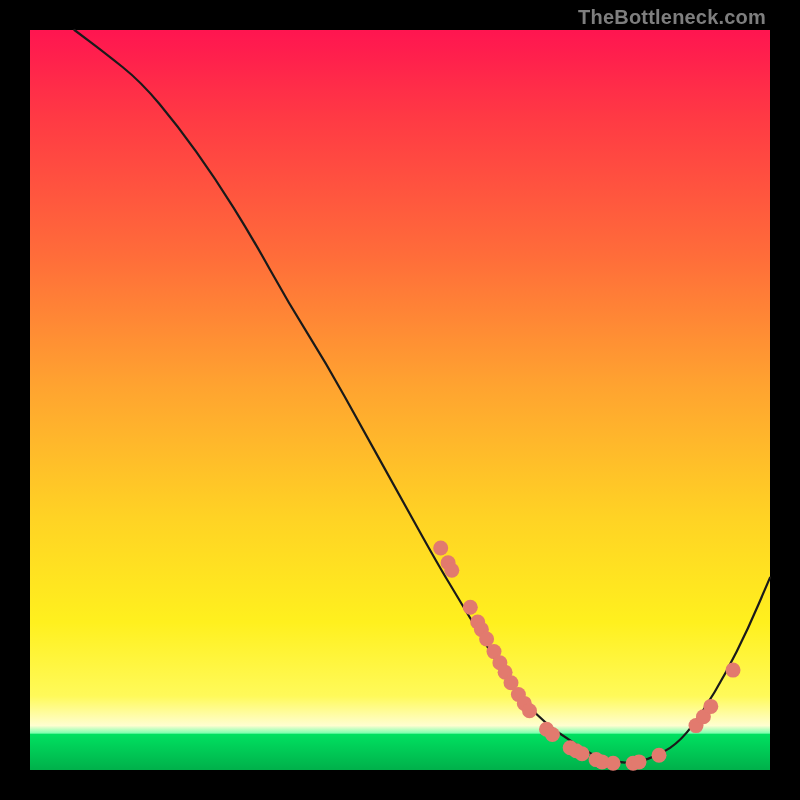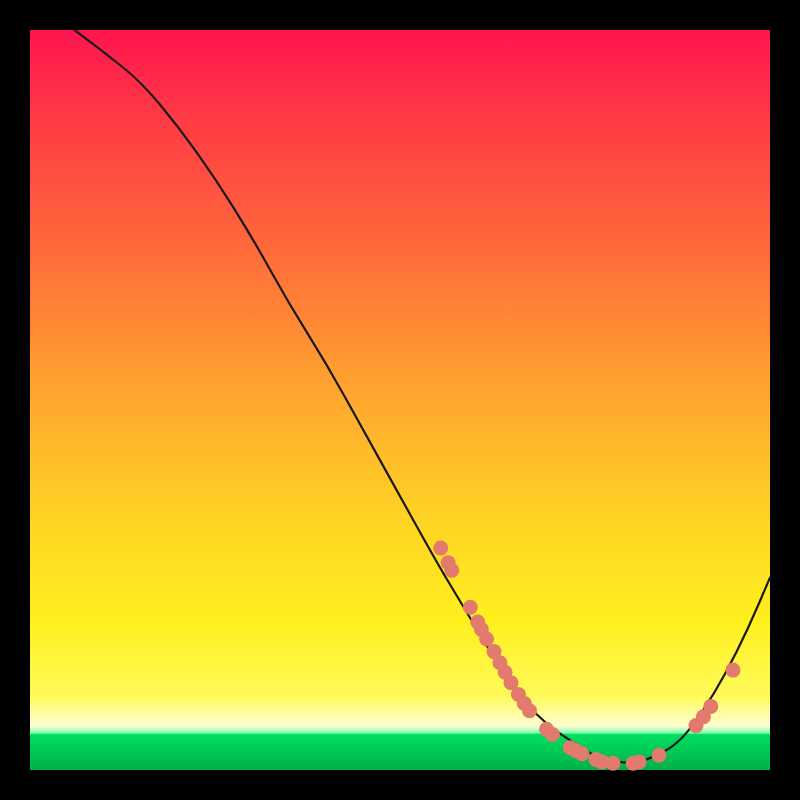--- a/index.html
+++ b/index.html
@@ -62,20 +62,21 @@
   }
   .dot {
     fill: #e27a6e;
     stroke: none;
   }
 </style>
 </head>
 <body>
 
 <div class="stage">
+  <div class="watermark">TheBottleneck.com</div>
   <div class="plot">
     <svg class="curve" viewBox="0 0 740 740">
       <path id="curvePath" class="curve-path" d="M 44.4 0.0 Q 44.4 0.0 59.2 11.1 Q 74.0 22.2 92.5 37.0 Q 111.0 51.8 129.5 74.0 Q 148.0 96.2 166.5 122.1 Q 185.0 148.0 203.5 177.6 Q 222.0 207.2 240.5 240.5 Q 259.0 273.8 277.5 303.4 Q 296.0 333.0 314.5 366.3 Q 333.0 399.6 351.5 432.9 Q 370.0 466.2 388.5 499.5 Q 407.0 532.8 418.1 551.3 Q 429.2 569.8 440.3 588.3 Q 451.4 606.8 462.5 625.3 Q 473.6 643.8 484.7 658.6 Q 495.8 673.4 506.9 684.5 Q 518.0 695.6 529.1 703.0 Q 540.2 710.4 551.3 717.8 Q 562.4 725.2 573.5 728.9 Q 584.6 732.6 595.7 732.6 Q 606.8 732.6 617.9 728.9 Q 629.0 725.2 640.1 717.8 Q 651.2 710.4 662.3 695.6 Q 673.4 680.8 684.5 662.3 Q 695.6 643.8 706.7 621.6 Q 717.8 599.4 728.9 573.5 T 740.0 547.6"></path>
       <g id="dots">
           <circle cx="410.7" cy="518.0" r="7.5" class="dot"></circle>
           <circle cx="418.1" cy="532.8" r="7.5" class="dot"></circle>
           <circle cx="421.8" cy="540.2" r="7.5" class="dot"></circle>
           <circle cx="440.3" cy="577.2" r="7.5" class="dot"></circle>
           <circle cx="447.7" cy="592.0" r="7.5" class="dot"></circle>
           <circle cx="451.4" cy="599.4" r="7.5" class="dot"></circle>

